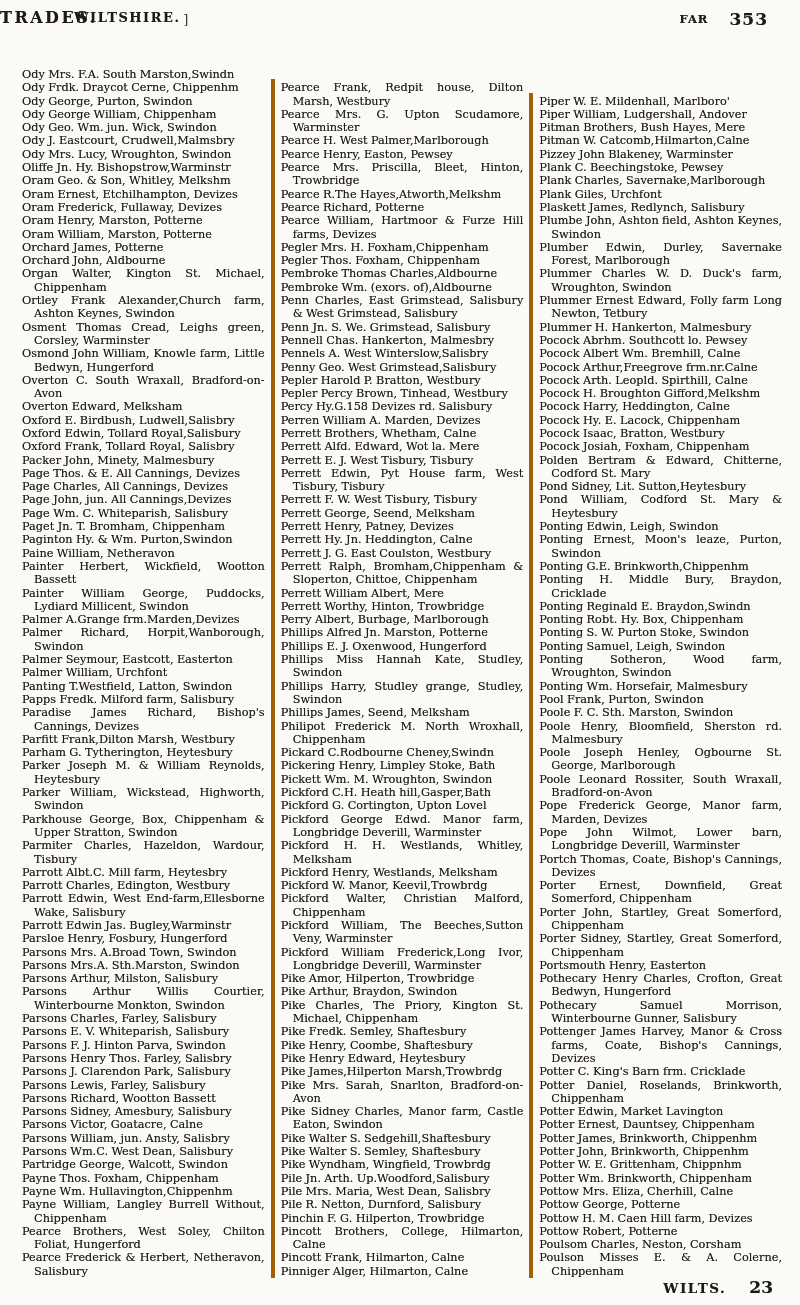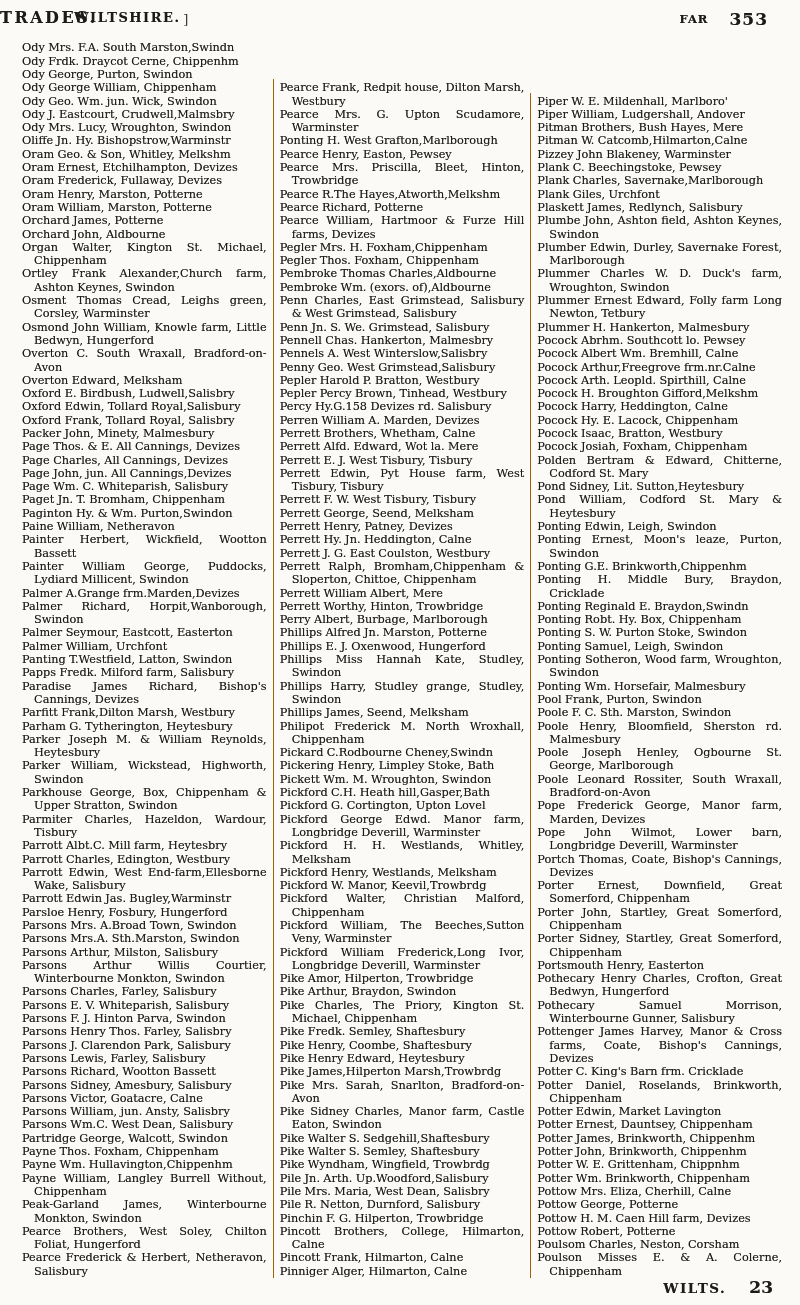--- a/index.html
+++ b/index.html
@@ -47,21 +47,21 @@
     position: absolute; top: 30px; left: 16px; right: 12px;
     height: 1248px;
     display: flex;
     align-items: flex-end;
   }
   .col {
     flex: 1 1 0;
     padding: 2px 6px 0 6px;
     overflow: hidden;
   }
-  .col + .col { border-left: 1px solid #a16207; }
+  .col + .col { border-left: 4px solid #a16207; }
   .entry {
     margin: 0;
     font-size: 11.3px;
     line-height: 13.3px;
     text-align: justify;
     padding-left: 12px;
     text-indent: -12px;
     word-spacing: -0.2px;
   }
   .page-footer {
@@ -158,28 +158,27 @@
         <p class="entry">Parsons Lewis, Farley, Salisbury</p>
         <p class="entry">Parsons Richard, Wootton Bassett</p>
         <p class="entry">Parsons Sidney, Amesbury, Salisbury</p>
         <p class="entry">Parsons Victor, Goatacre, Calne</p>
         <p class="entry">Parsons William, jun. Ansty, Salisbry</p>
         <p class="entry">Parsons Wm.C. West Dean, Salisbury</p>
         <p class="entry">Partridge George, Walcott, Swindon</p>
         <p class="entry">Payne Thos. Foxham, Chippenham</p>
         <p class="entry">Payne Wm. Hullavington,Chippenhm</p>
         <p class="entry">Payne William, Langley Burrell Without, Chippenham</p>
-        <p class="entry">Peak-Garland James, Winterbourne Monkton, Swindon</p>
         <p class="entry">Pearce Brothers, West Soley, Chilton Foliat, Hungerford</p>
         <p class="entry">Pearce Frederick &amp; Herbert, Netheravon, Salisbury</p>
       </div>
     <div class="col">
         <p class="entry">Pearce Frank, Redpit house, Dilton Marsh, Westbury</p>
         <p class="entry">Pearce Mrs. G. Upton Scudamore, Warminster</p>
-        <p class="entry">Ponting H. West Grafton,Marlborough</p>
+        <p class="entry">Pearce H. West Palmer,Marlborough</p>
         <p class="entry">Pearce Henry, Easton, Pewsey</p>
         <p class="entry">Pearce Mrs. Priscilla, Bleet, Hinton, Trowbridge</p>
         <p class="entry">Pearce R.The Hayes,Atworth,Melkshm</p>
         <p class="entry">Pearce Richard, Potterne</p>
         <p class="entry">Pearce William, Hartmoor &amp; Furze Hill farms, Devizes</p>
         <p class="entry">Pegler Mrs. H. Foxham,Chippenham</p>
         <p class="entry">Pegler Thos. Foxham, Chippenham</p>
         <p class="entry">Pembroke Thomas Charles,Aldbourne</p>
         <p class="entry">Pembroke Wm. (exors. of),Aldbourne</p>
         <p class="entry">Penn Charles, East Grimstead, Salisbury &amp; West Grimstead, Salisbury</p>

